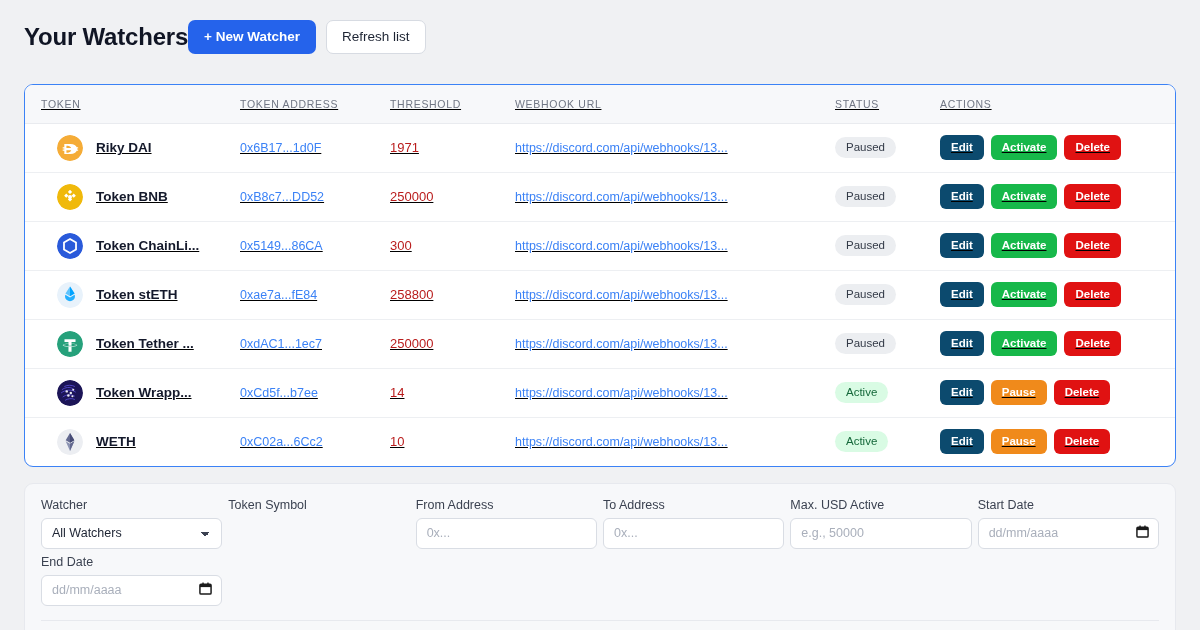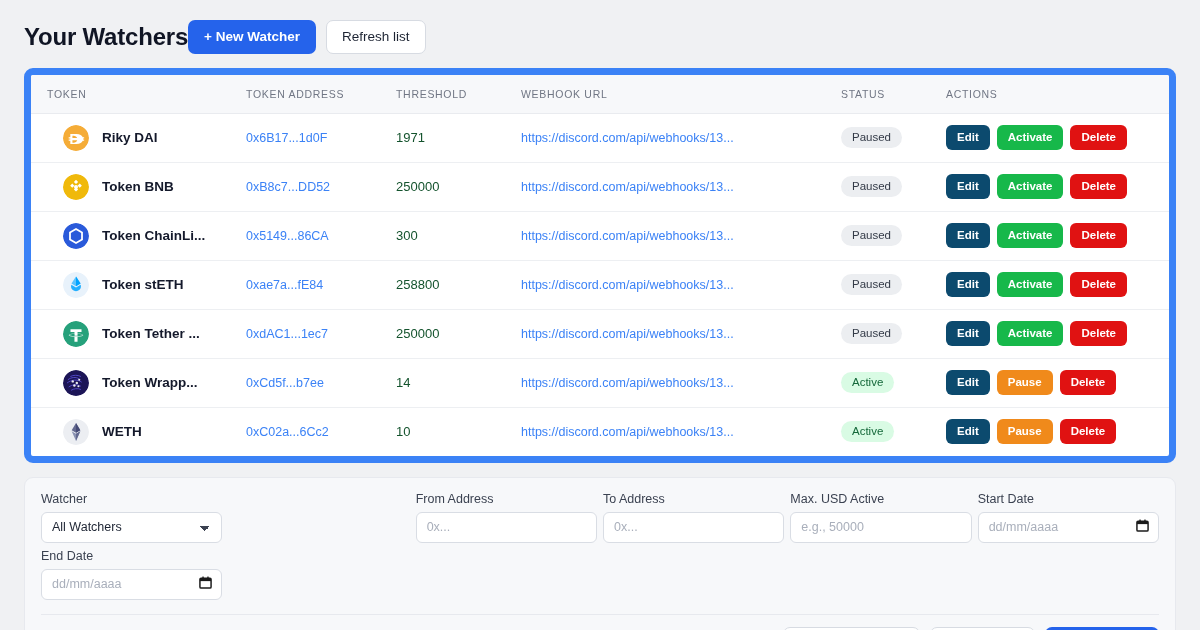--- a/index.html
+++ b/index.html
@@ -27,23 +27,24 @@
     font-size: 13.5px; font-weight: bold;
     border-radius: 7px; padding: 9px 15px;
     border: 1px solid transparent; cursor: pointer; line-height: 1;
     white-space: nowrap;
   }
   .btn-primary { background: #2563eb; color: #fff; }
   .btn-light { background: #fff; color: #1d2433; border-color: #d7dbe2; font-weight: normal; }
 
   
   .card {
-    background: #fff; border: 7px solid #3b82f6;
-    border-radius: 9px; margin: 0 24px;
+    background: #fff; border: 1px solid #3b82f6;
+    border-radius: 9px; margin: 16px 24px;
     overflow: hidden;
+    text-decoration: underline;
   }
 
   
   table.watchers { width: 100%; border-collapse: collapse; table-layout: fixed; }
   table.watchers thead th {
     background: #f7f8fa;
     font-size: 10.5px; font-weight: normal; letter-spacing: 0.7px;
     color: #707684; text-transform: uppercase;
     text-align: left; padding: 13px 0 13px 0;
     border-bottom: 1px solid #e9ebef;
@@ -61,21 +62,21 @@
   }
   table.watchers tbody tr:last-child td { border-bottom: none; }
 
   .token-cell { display: flex; align-items: center; gap: 13px; padding-left: 16px; }
   .token-name { font-weight: bold; font-size: 13.5px; color: #14192b; }
   .token-icon { width: 26px; height: 26px; border-radius: 50%; flex: 0 0 26px; display:block; }
 
   .addr-link, .hook-link {
     color: #3b82f6; font-size: 12.5px; text-decoration: none; cursor: pointer;
   }
-  .thresh { font-size: 13px; color: #14532d; }
+  .thresh { font-size: 13px; color: #b91c1c; }
 
   .badge {
     display: inline-block; padding: 4px 11px; border-radius: 999px;
     font-size: 11.5px; line-height: 1.1;
   }
   .badge-paused { background: #eceef1; color: #333a47; }
   .badge-active { background: #d9fbe4; color: #15683a; }
 
   .actions { display: flex; gap: 7px; align-items: center; }
   .abtn {
@@ -348,20 +349,21 @@
     <div class="filter-grid">
 
       <div class="field">
         <label class="field-label">Watcher</label>
         <select class="control">
           <option>All Watchers</option>
         </select>
       </div>
 
       <div class="field">
+        <label class="field-label">Token Symbol</label>
       </div>
 
       <div class="field">
         <label class="field-label">From Address</label>
         <input class="control" type="text" placeholder="0x..." style="">
       </div>
 
       <div class="field">
         <label class="field-label">To Address</label>
         <input class="control" type="text" placeholder="0x..." style="">

